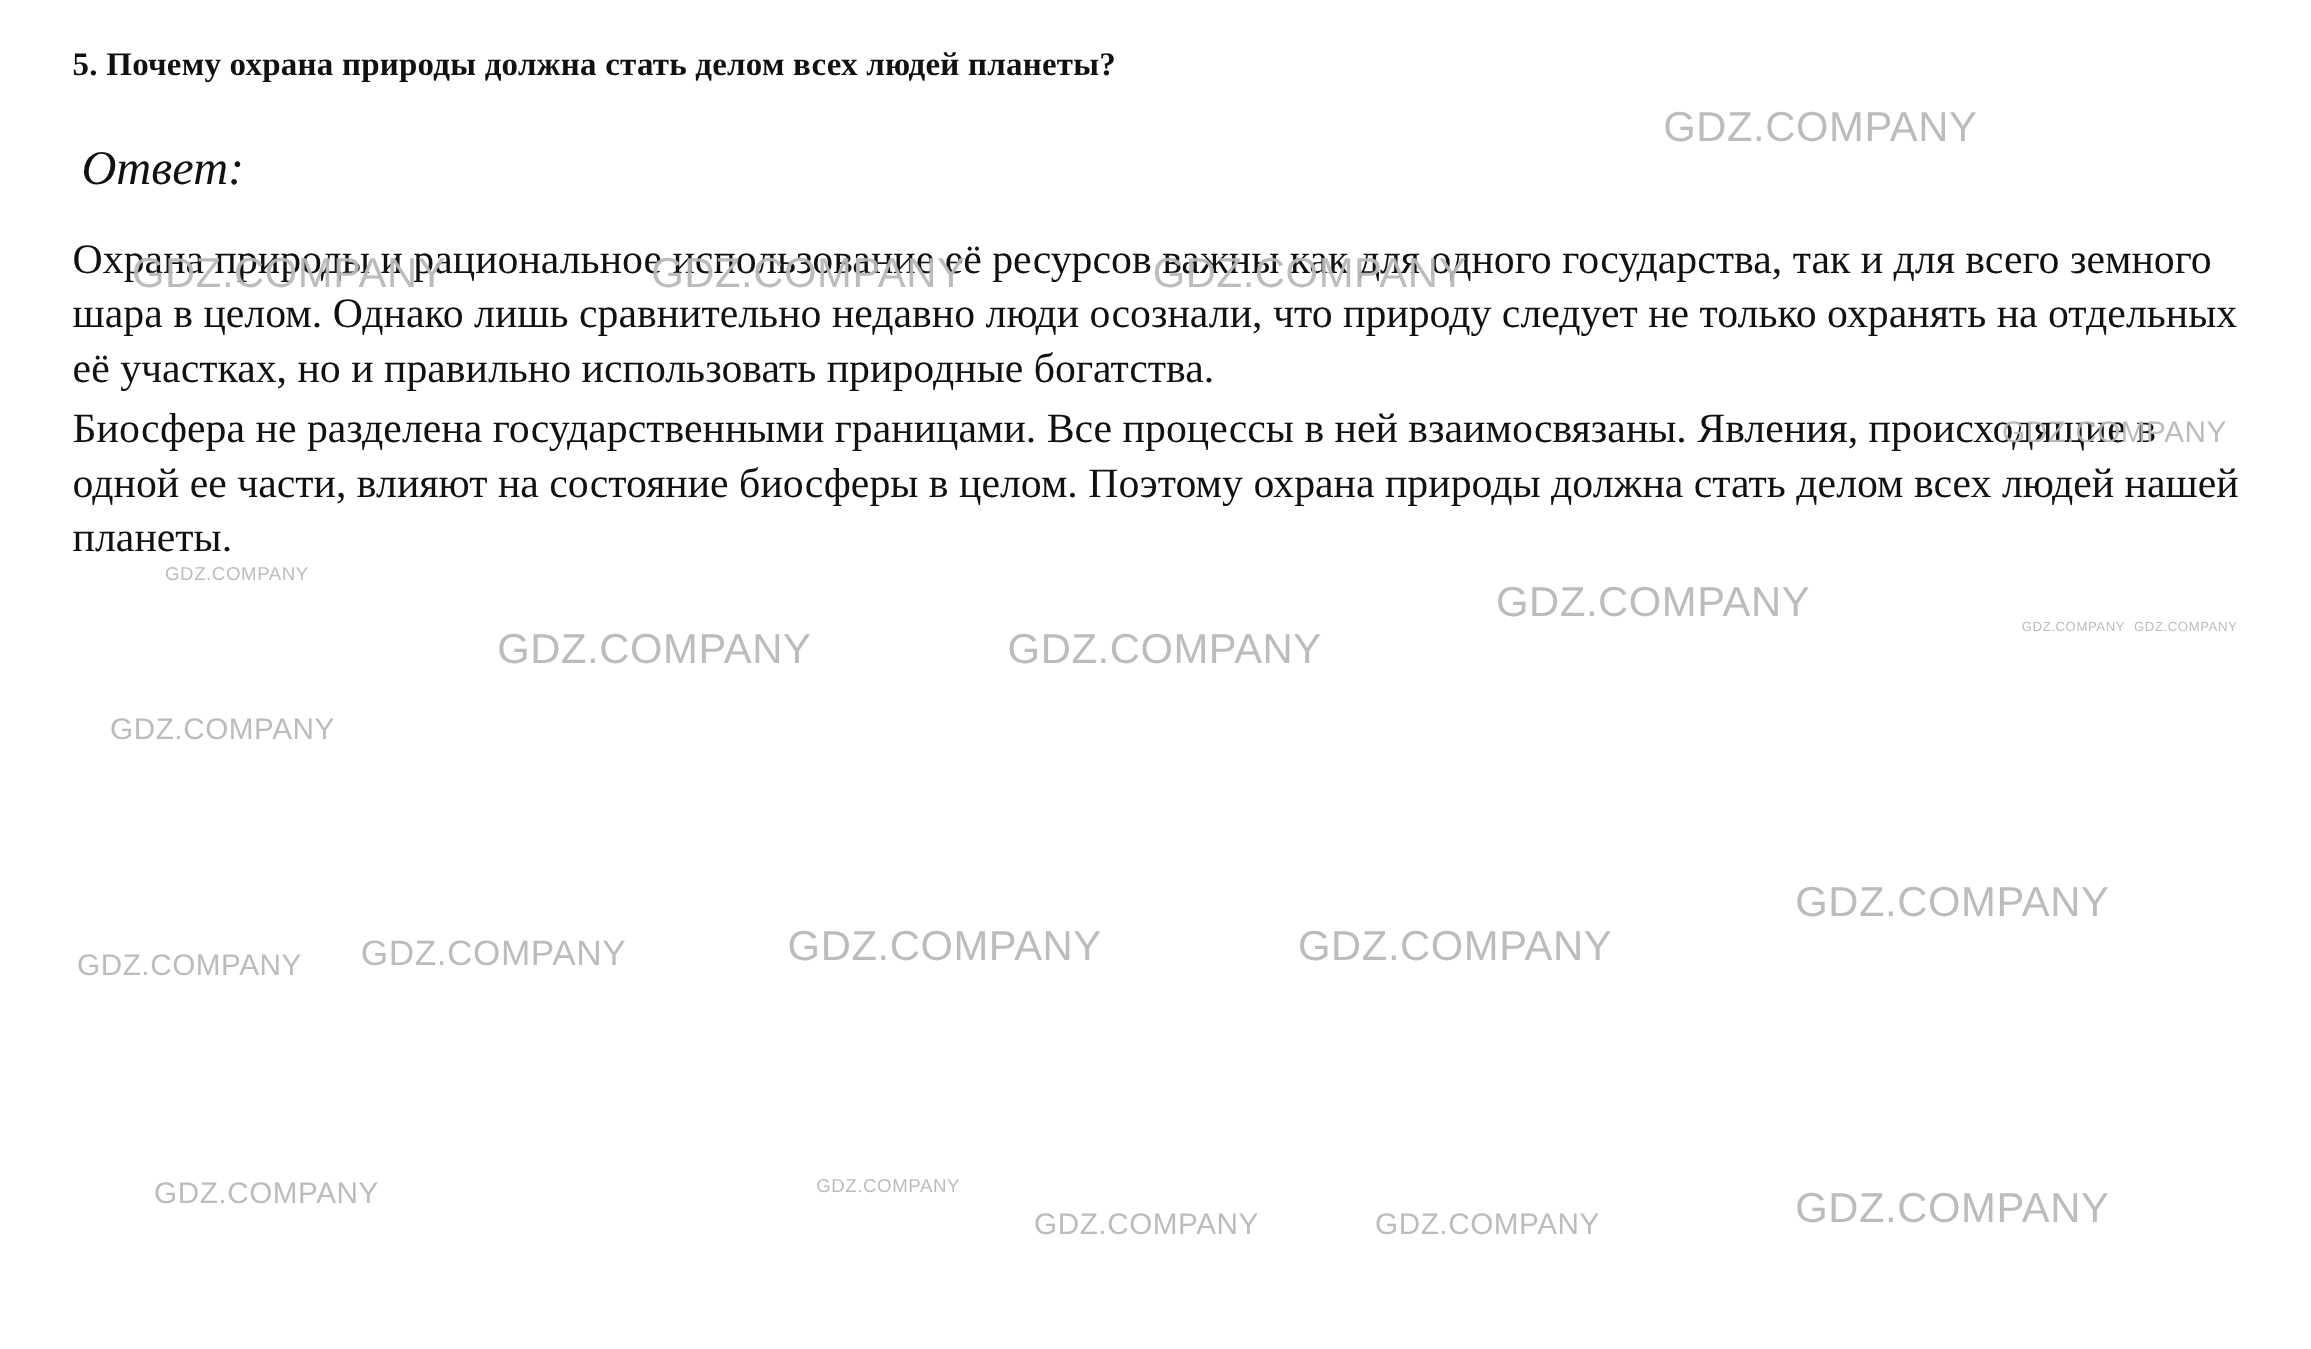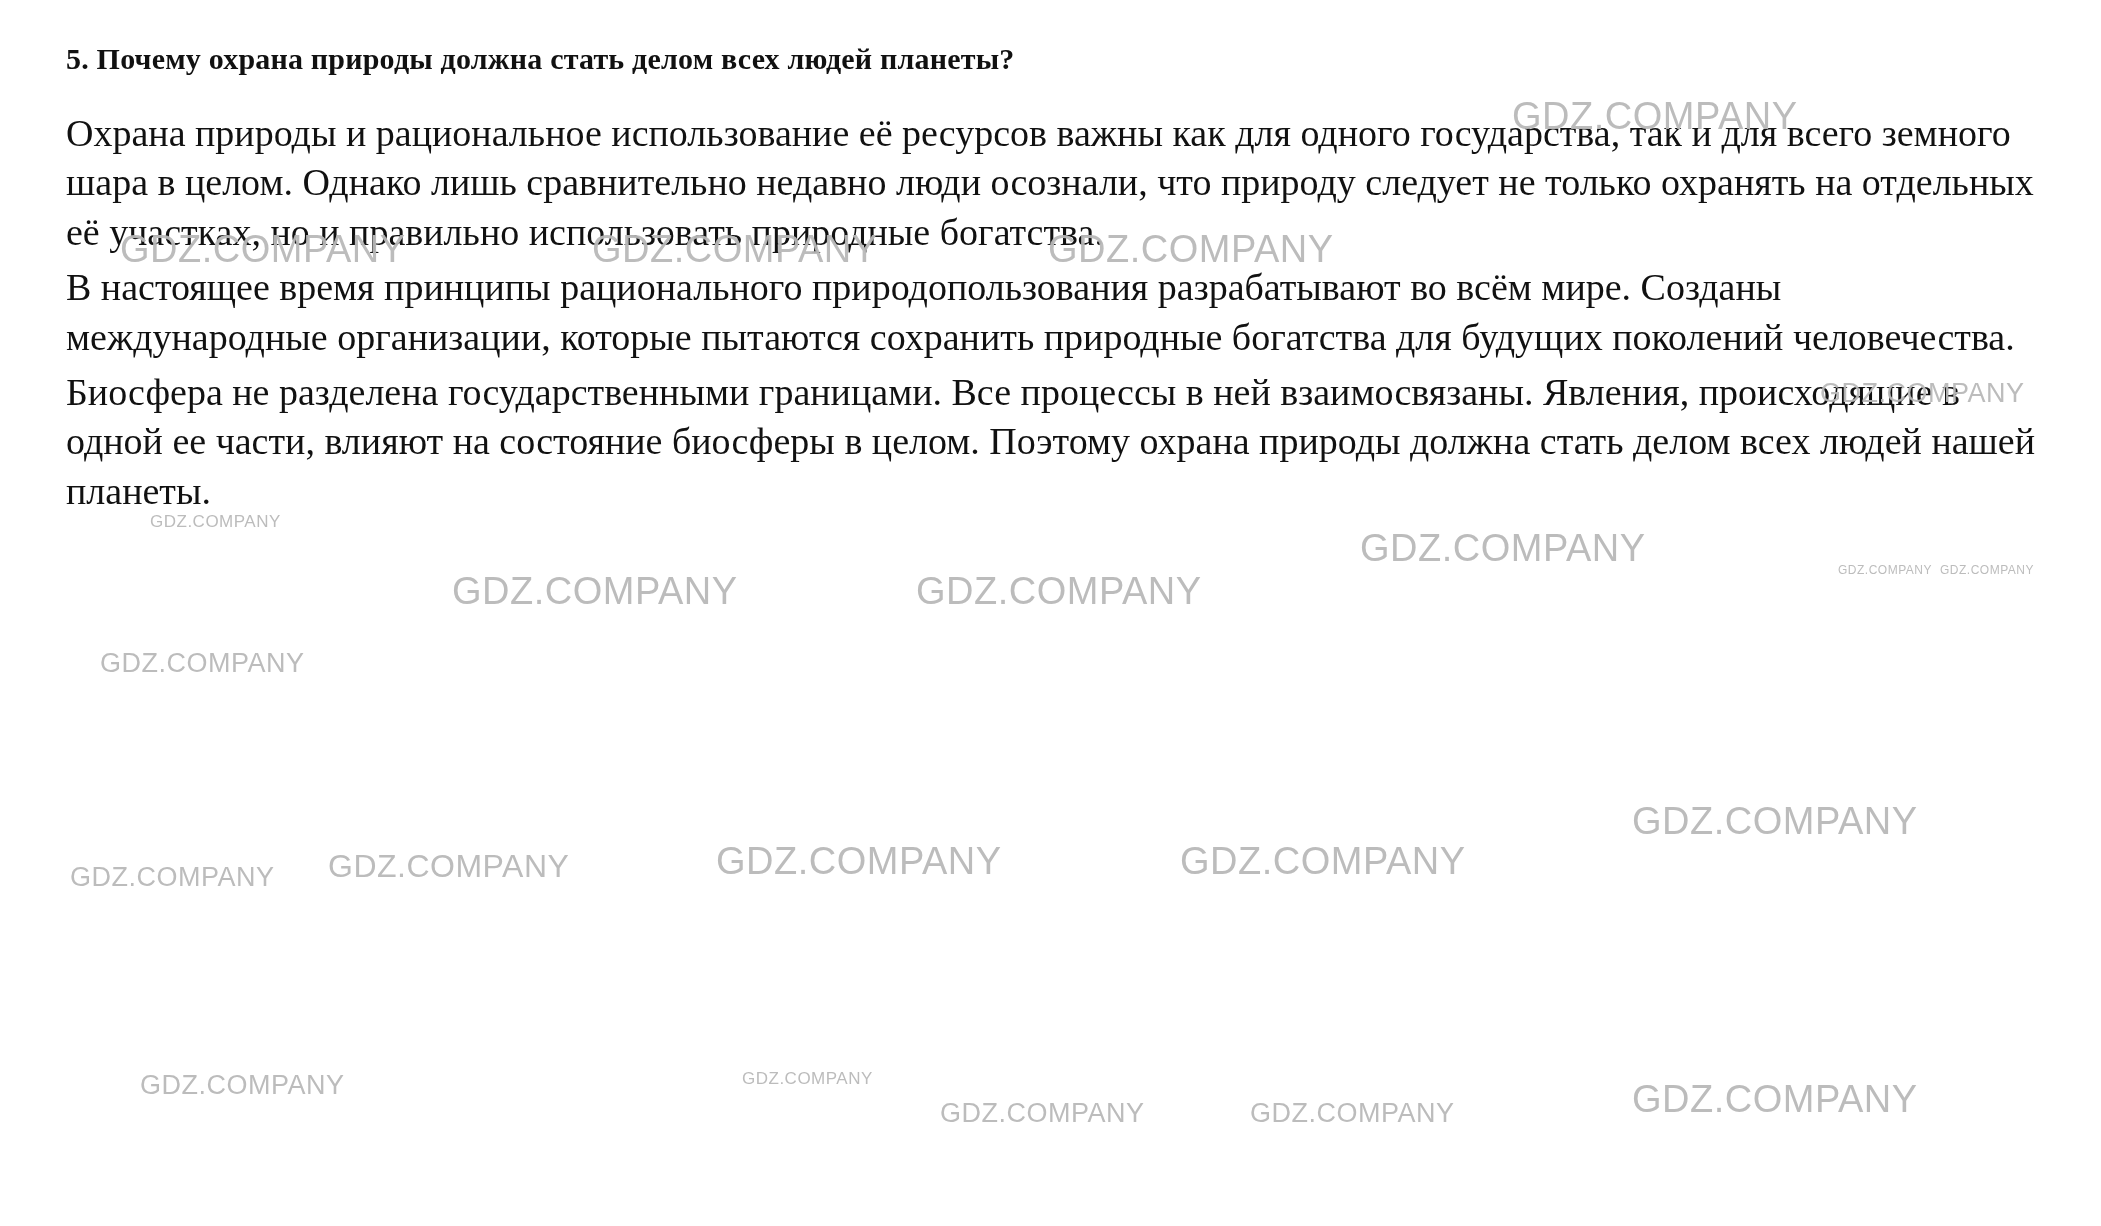--- a/index.html
+++ b/index.html
@@ -70,24 +70,24 @@
     transform-origin: left top;
   }
 </style>
 </head>
 <body>
 
 <div class="page">
 
   <h1 class="question-title">5. Почему охрана природы должна стать делом всех людей планеты?</h1>
 
+  <div class="answer-label">Ответ:</div>
 
   <div class="body-text">
     <p class="paragraph">Охрана природы и рациональное использование её ресурсов важны как для одного государства, так и для всего земного шара в целом. Однако лишь сравнительно недавно люди осознали, что природу следует не только охранять на отдельных её участках, но и правильно использовать природные богатства.</p>
-    <p class="paragraph">В настоящее время принципы рационального природопользования разрабатывают во всём мире. Созданы международные организации, которые пытаются сохранить природные богатства для будущих поколений человечества.</p>
     <p class="paragraph">Биосфера не разделена государственными границами. Все процессы в ней взаимосвязаны. Явления, происходящие в одной ее части, влияют на состояние биосферы в целом. Поэтому охрана природы должна стать делом всех людей нашей планеты.</p>
   </div>
 
 </div>
 
 <div class="watermarks">
     <span class="wm" style="left: 1512px; top: 95px; font-size: 38px; color: rgb(185, 185, 185);">GDZ.COMPANY</span>
     <span class="wm" style="left: 120px; top: 228px; font-size: 38px; color: rgb(185, 185, 185);">GDZ.COMPANY</span>
     <span class="wm" style="left: 592px; top: 228px; font-size: 38px; color: rgb(185, 185, 185);">GDZ.COMPANY</span>
     <span class="wm" style="left: 1048px; top: 228px; font-size: 38px; color: rgb(185, 185, 185);">GDZ.COMPANY</span>

